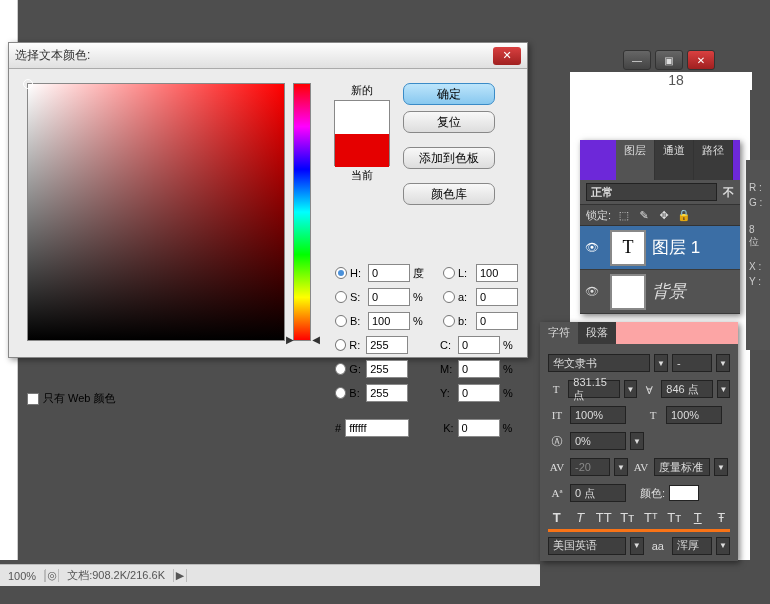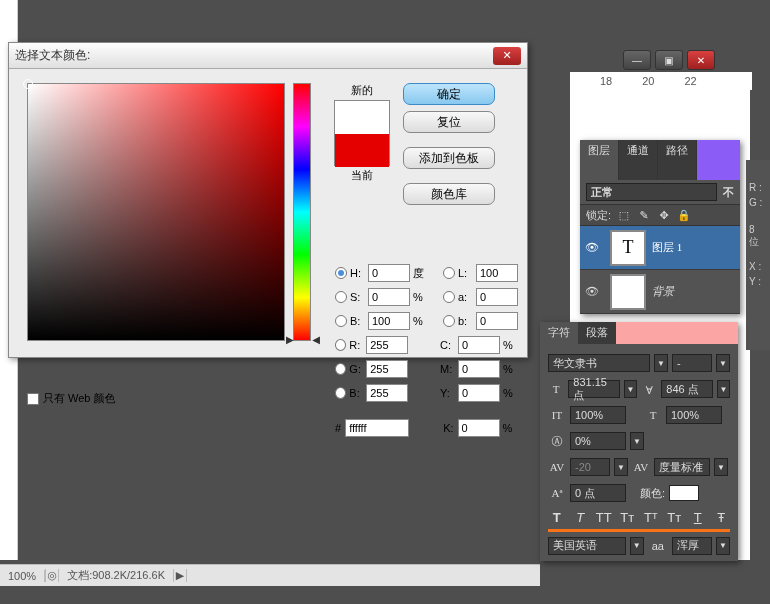--- a/index.html
+++ b/index.html
@@ -2,21 +2,21 @@
 <html><head>
 <meta charset="utf-8">
 <style>
 * { box-sizing: border-box; margin: 0; padding: 0; font-family: "Microsoft YaHei", SimSun, sans-serif; }
 body { background: #4e4e4e; width: 770px; height: 604px; overflow: hidden; position: relative; }
 
 .win-controls { position: absolute; top: 50px; right: 55px; display: flex; gap: 4px; }
 .win-btn { width: 28px; height: 20px; border: 1px solid #333; background: linear-gradient(#666,#444); border-radius: 3px; display: flex; align-items: center; justify-content: center; color: #ddd; font-size: 10px; }
 .win-btn.close { background: linear-gradient(#d94040,#a02020); color: #fff; }
 
-.ruler-h { position: absolute; top: 72px; left: 570px; right: 18px; height: 18px; background: #fff; font-size: 11px; color: #555; display: flex; align-items: center; }
+.ruler-h { position: absolute; top: 72px; left: 570px; right: 18px; height: 18px; background: #fff; font-size: 14px; color: #555; display: flex; align-items: center; flex-direction: column; }
 .ruler-h span { margin-left: 30px; }
 .canvas { position: absolute; top: 90px; left: 570px; width: 180px; height: 470px; background: #fff; }
 
 .ruler-v { position: absolute; top: 0; left: 0; width: 18px; height: 560px; background: #fff; border-right: 1px solid #ccc; }
 
 .status-bar { position: absolute; left: 0; bottom: 18px; width: 540px; height: 22px; background: #e4e4e4; border-top: 1px solid #bbb; display: flex; align-items: center; font-size: 11px; color: #555; }
 .status-bar .zoom { padding: 0 8px; border-right: 1px solid #bbb; }
 .status-bar .doc { padding: 0 8px; }
 .status-arrow { width: 14px; text-align: center; border-left: 1px solid #bbb; border-right: 1px solid #bbb; }
 
@@ -52,32 +52,32 @@
 .col2 { margin-left: 12px; display: flex; align-items: center; }
 .hex-row { position: absolute; top: 376px; left: 326px; display: flex; align-items: center; font-size: 11px; }
 .hex-row label { margin-right: 4px; }
 .hex-in { width: 64px; height: 18px; border: 1px solid #888; background: #fff; font-size: 11px; padding: 0 3px; }
 
 .webonly { position: absolute; top: 348px; left: 18px; font-size: 11px; display: flex; align-items: center; }
 .chk { width: 12px; height: 12px; border: 1px solid #777; background: #fff; margin-right: 4px; }
 
 
 .panel { position: absolute; top: 140px; right: 30px; width: 160px; background: #535353; color: #ddd; font-size: 11px; box-shadow: 2px 2px 6px rgba(0,0,0,0.5); }
-.panel-tabs { display: flex; background: #8b5cf6; height: 40px; }
+.panel-tabs { display: flex; background: #6d28d9; height: 40px; padding-left: 36px; }
 .panel-tab { padding: 3px 8px; background: #535353; border-right: 1px solid #333; }
 .panel-tab:not(.active) { background: #3a3a3a; }
 .panel-row { display: flex; align-items: center; height: 24px; padding: 0 6px; font-weight: bold; }
 .panel-sel { flex: 1; background: #3f3f3f; border: 1px solid #222; height: 18px; display: flex; align-items: center; padding: 0 4px; }
 .lock-row { height: 22px; padding: 0 6px; display: flex; align-items: center; gap: 6px; background: #4a4a4a; border-top: 1px solid #333; border-bottom: 1px solid #333; }
 .lock-row .ic { width: 14px; height: 14px; display: flex; align-items: center; justify-content: center; font-size: 11px; }
 .layer { display: flex; align-items: center; height: 44px; border-bottom: 1px solid #3a3a3a; }
 .layer.sel { background: #3b6ea5; color: #fff; }
 .eye { width: 24px; text-align: center; }
 .thumb { width: 36px; height: 36px; background: #fff; border: 2px solid #888; margin: 0 6px; display: flex; align-items: center; justify-content: center; font-family: serif; font-size: 18px; color: #000; }
-.layer-name { flex: 1; font-size: 11px; font-family: Liberation Serif, serif; }
+.layer-name { flex: 1; font-size: 17px; }
 .layer-name.ital { font-style: italic; }
 
 
 .info-panel { position: absolute; top: 160px; right: 0; width: 24px; height: 190px; background: #535353; color: #ccc; font-size: 10px; padding-top: 20px; }
 .info-panel div { padding: 2px 3px; }
 
 
 .char-panel { position: absolute; top: 322px; left: 540px; width: 198px; background: #535353; color: #ddd; font-size: 11px; box-shadow: 2px 2px 6px rgba(0,0,0,0.5); }
 .char-tabs { display: flex; background: #fca5a5; height: 22px; }
 .char-tab { padding: 3px 8px; background: #535353; }

